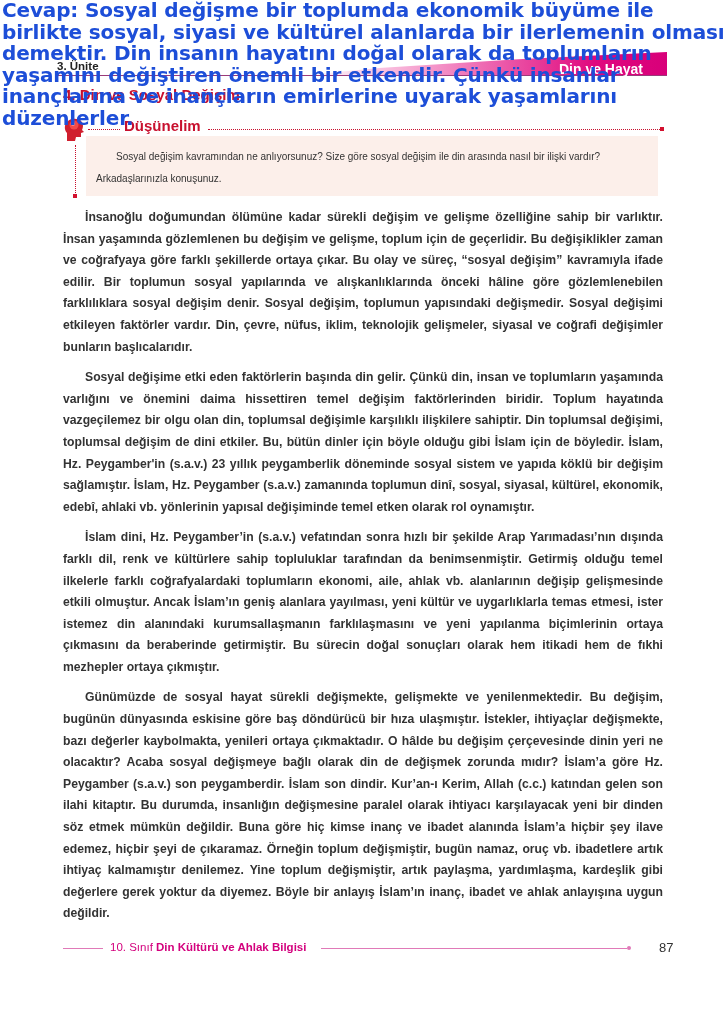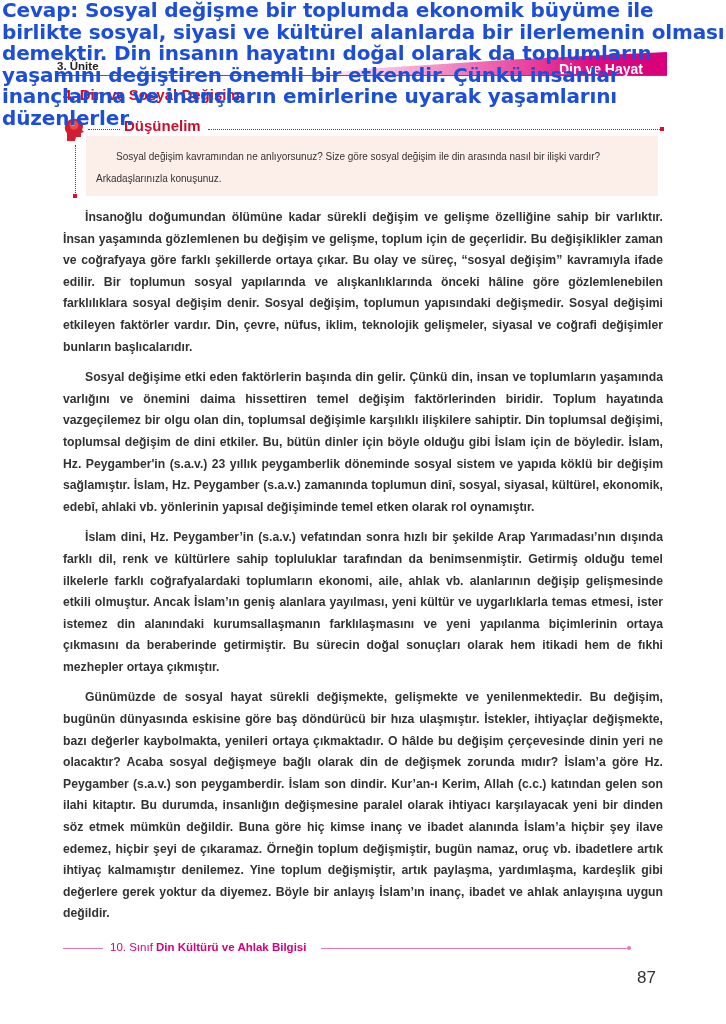--- a/index.html
+++ b/index.html
@@ -20,21 +20,21 @@
   .think-box{position:absolute;left:86px;top:136px;width:572px;height:60px;background:#fcefea;}
   .think-text{position:absolute;left:96px;top:146px;width:555px;font-size:10px;line-height:21.5px;color:#333;text-indent:20px;}
   .body{position:absolute;left:63px;top:207px;width:600px;font-size:12.2px;line-height:21.6px;color:#333;text-align:justify;}
   .body p{margin:0 0 9px 0;text-indent:22px;font-weight:bold;}
   .footer{position:absolute;left:63px;top:940px;width:575px;height:16px;}
   .footer .l1{position:absolute;left:0;top:8px;width:40px;height:1px;background:#e07ab8;}
   .footer .label{position:absolute;left:47px;top:1px;font-size:11.5px;color:#d3007d;}
   .footer .label b{font-weight:bold;}
   .footer .l2{position:absolute;left:258px;top:8px;width:306px;height:1px;background:#e07ab8;}
   .footer .dot{position:absolute;left:564px;top:6px;width:4px;height:4px;border-radius:2px;background:#e07ab8;}
-  .footer .page{position:absolute;left:574px;top:0;font-size:17px;color:#333;margin-top:28px;}
+  .footer .page{position:absolute;left:596px;top:0;font-size:13px;color:#333;}
 </style>
 </head>
 <body>
 
 <div class="answer">Cevap: Sosyal değişme bir toplumda ekonomik büyüme ile birlikte sosyal, siyasi ve kültürel alanlarda bir ilerlemenin olması demektir. Din insanın hayatını doğal olarak da toplumların yaşamını değiştiren önemli bir etkendir. Çünkü insanlar inançlarına ve inançların emirlerine uyarak yaşamlarını düzenlerler.</div>
 
 <div class="header">
   <div class="band"></div>
   <div class="line"></div>
   <span class="unit">3. Ünite</span>

